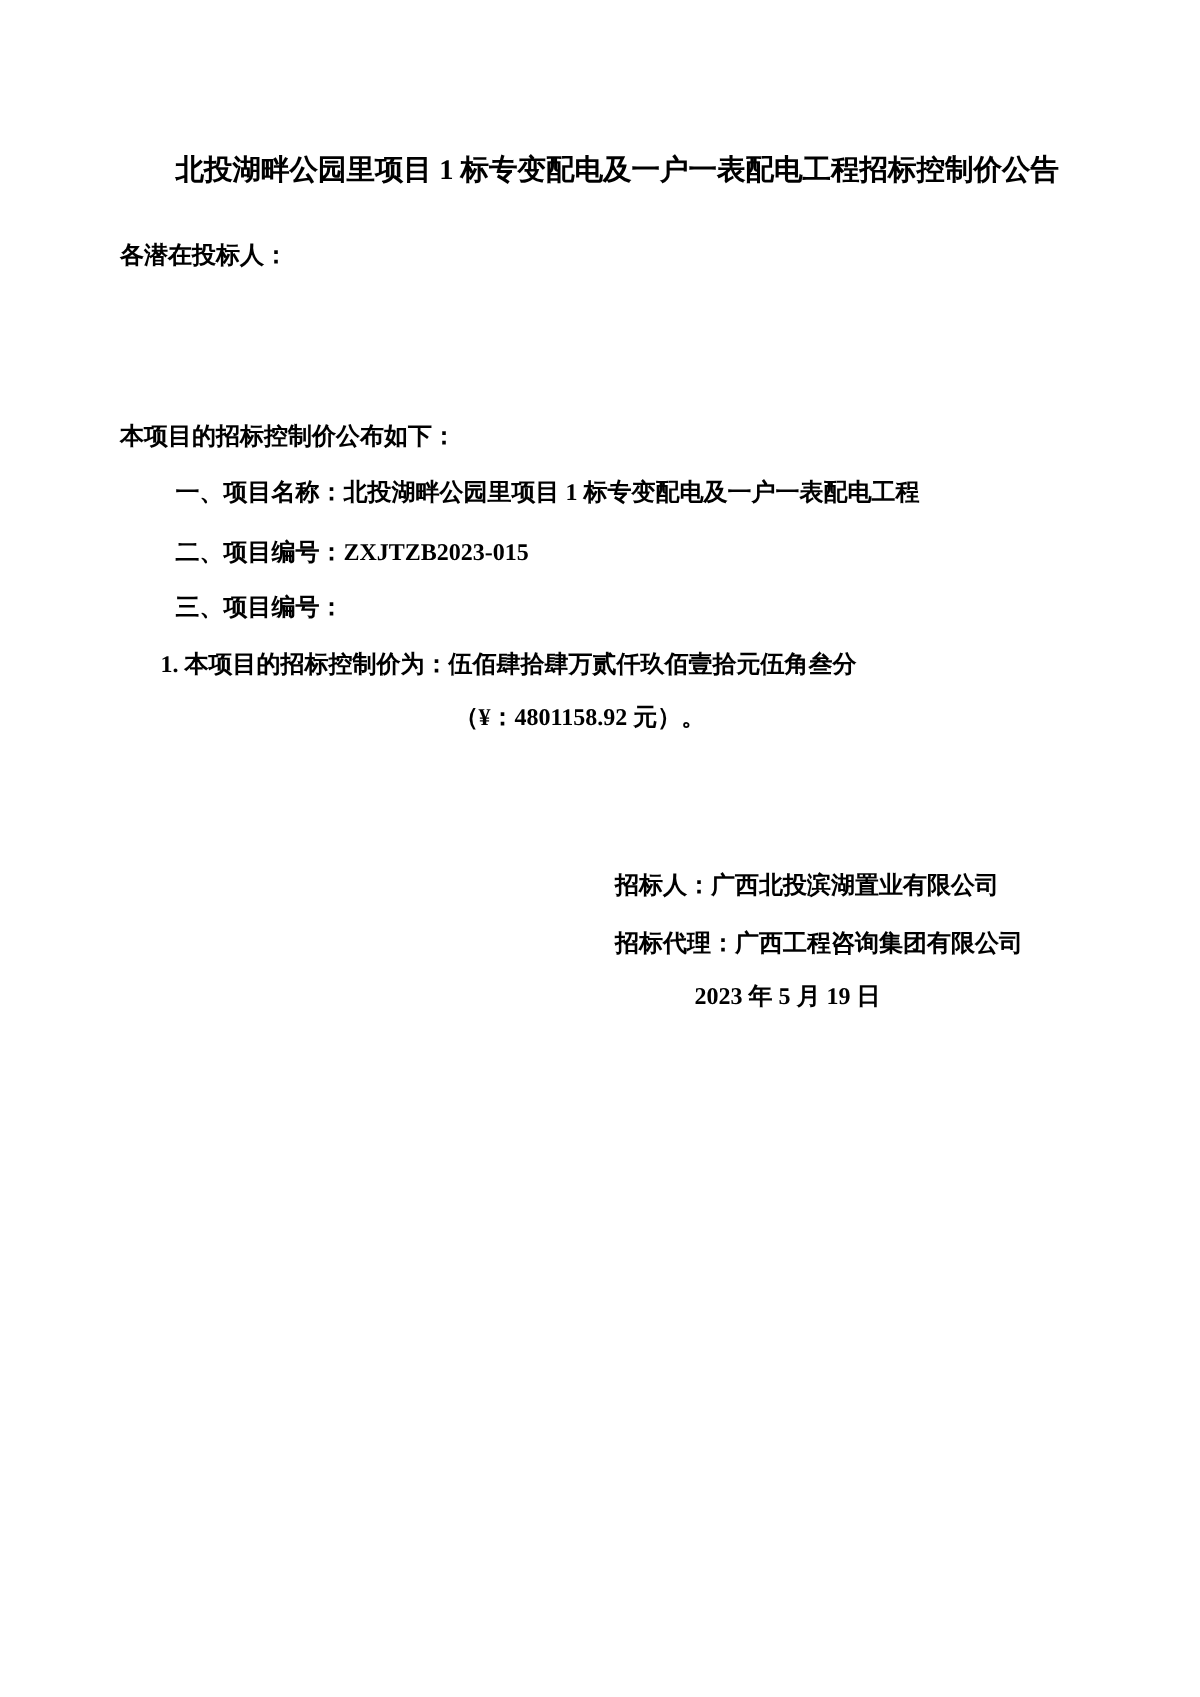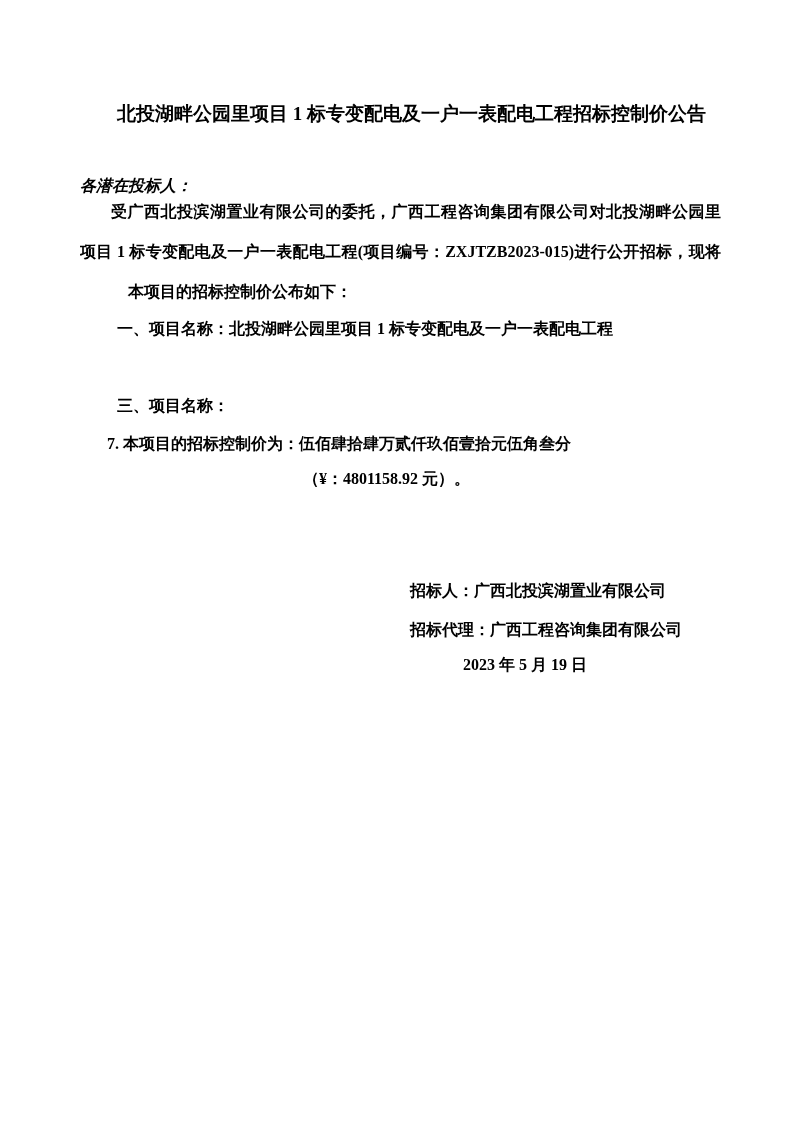--- a/index.html
+++ b/index.html
@@ -31,49 +31,48 @@
     left: 117px;
     top: 102px;
   }
   .justified {
     white-space: normal;
     text-align: justify;
     text-align-last: justify;
     overflow: hidden;
     height: 22px;
   }
-  .salutation   { left: 80px;  top: 175px; font-style: italic; }
+  .salutation   { left: 80px;  top: 160px; }
   .intro-l1     { left: 111px; top: 201px; width: 610px; }
   .intro-l2     { left: 80px;  top: 241px; width: 641px; }
-  .intro-l3     { left: 80px;  top: 281px; margin-left: 48px; }
+  .intro-l3     { left: 80px;  top: 281px; }
   .item-1       { left: 117px; top: 318px; text-align: right; }
   .item-2       { left: 117px; top: 358px; }
   .item-3       { left: 117px; top: 395px; }
   .price-words  { left: 107px; top: 433px; }
   .price-number { left: 303px; top: 468px; }
   .sig-issuer   { left: 410px; top: 580px; }
   .sig-agent    { left: 410px; top: 619px; }
   .sig-date     { left: 463px; top: 654px; }
 </style>
 </head>
 <body>
 
 <div class="page">
 
   <div class="doc-title">北投湖畔公园里项目 1 标专变配电及一户一表配电工程招标控制价公告</div>
 
   <div class="line salutation">各潜在投标人：</div>
 
-  <div class="line justified intro-l1">受广西北投滨湖置业有限公司的委托，广西工程咨询集团有限公司对北投湖畔公园里</div>
-  <div class="line justified intro-l2">项目 1 标专变配电及一户一表配电工程(项目编号：ZXJTZB2023-015)进行公开招标，现将</div>
   <div class="line intro-l3">本项目的招标控制价公布如下：</div>
 
   <div class="line item-1">一、项目名称：北投湖畔公园里项目 1 标专变配电及一户一表配电工程</div>
-  <div class="line item-3">三、项目名称：</div>
+  <div class="line item-2">二、项目编号：ZXJTZB2023-015</div>
+  <div class="line item-3">三、项目编号：</div>
 
-  <div class="line price-words">7. 本项目的招标控制价为：伍佰肆拾肆万贰仟玖佰壹拾元伍角叁分</div>
+  <div class="line price-words">1. 本项目的招标控制价为：伍佰肆拾肆万贰仟玖佰壹拾元伍角叁分</div>
   <div class="line price-number">（¥：4801158.92 元）。</div>
 
   <div class="line sig-agent">招标代理：广西工程咨询集团有限公司</div>
   <div class="line sig-issuer">招标人：广西北投滨湖置业有限公司</div>
   <div class="line sig-date">2023 年 5 月 19 日</div>
 
 </div>
 
 </body></html>

